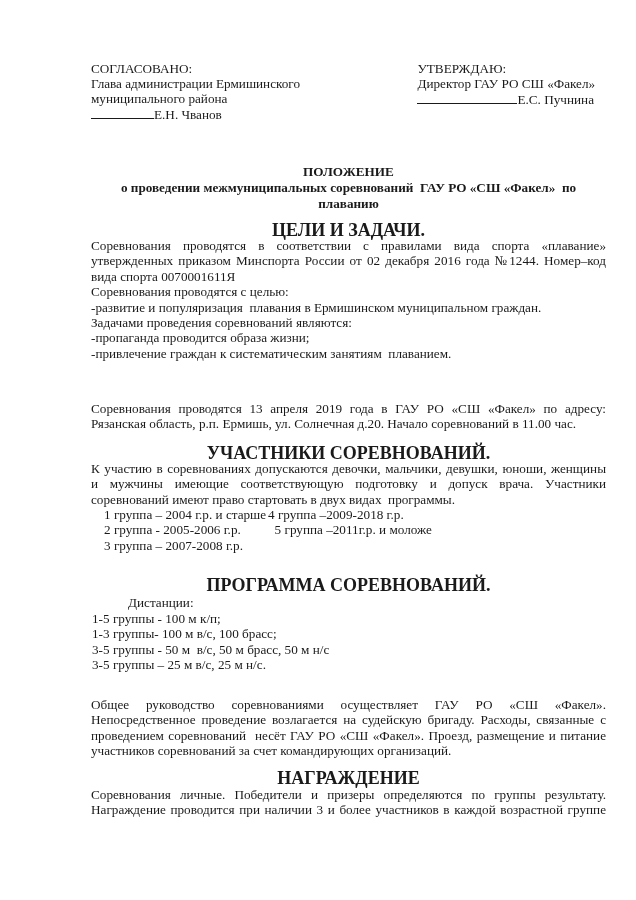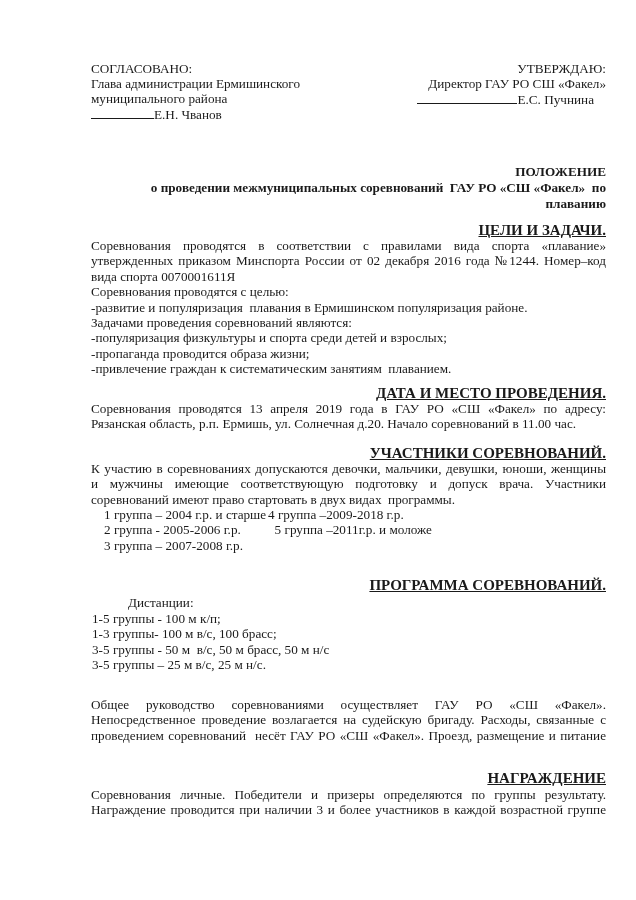--- a/index.html
+++ b/index.html
@@ -1,30 +1,30 @@
 <!DOCTYPE html>
 <html><head>
 <meta charset="utf-8">
 <style>
   html, body { margin:0; padding:0; background:#ffffff; }
   body { width:636px; height:900px; position:relative; overflow:hidden;
          font-family:"Liberation Serif", serif; color:#1a1a1a; font-size:13.2px; }
   .page { position:absolute; left:0; top:0; width:636px; height:900px; background:#fff; }
   .abs { position:absolute; white-space:nowrap; line-height:15px; }
   .left-block { left:91px; top:61px; }
-  .right-block { right:18px; top:61px; text-align:right; }
+  .right-block { right:18px; top:61px; text-align:left; }
   .sig-line { display:inline-block; border-bottom:1px solid #1a1a1a; height:12px; vertical-align:baseline; }
-  .center { position:absolute; left:91px; width:515px; text-align:right; font-weight:bold; line-height:16px; white-space:normal; }
+  .center { position:absolute; left:91px; width:515px; text-align:center; font-weight:bold; line-height:16px; white-space:normal; }
   .para { position:absolute; left:91px; width:515px; text-align:justify; line-height:15.4px; white-space:normal; }
   .line { display:block; white-space:nowrap; }
   .jl { display:block; text-align:justify; text-align-last:justify; white-space:normal; }
   .groups { position:absolute; left:104px; line-height:15.4px; }
   .grow { display:flex; white-space:nowrap; }
   .gcol1 { width:164px; }
-  .h2 { font-size:15px;text-decoration:underline; }
+  .h2 { font-size:18px; }
 </style>
 </head>
 <body>
 
 <div class="page">
 
   <div class="abs left-block">
     <div>СОГЛАСОВАНО:</div>
     <div>Глава администрации Ермишинского</div>
     <div>муниципального района</div>
@@ -46,28 +46,26 @@
     <div style="white-space:pre">о проведении межмуниципальных соревнований  ГАУ РО «СШ «Факел»  по</div>
     <div>плаванию</div>
   </div>
 
   <div class="center h2" style="top:222px">ЦЕЛИ И ЗАДАЧИ.</div>
   <div class="para" style="top:238px">
     <span class="jl">Соревнования проводятся в соответствии с правилами вида спорта «плавание»</span>
     <span class="jl">утвержденных приказом Минспорта России от 02 декабря 2016 года №1244. Номер–код</span>
     <span class="line">вида спорта 0070001611Я</span>
     <span class="line">Соревнования проводятся с целью:</span>
-    <span class="line" style="white-space:pre">-развитие и популяризация  плавания в Ермишинском популяризация районе.</span>
+    <span class="line" style="white-space:pre">-развитие и популяризация  плавания в Ермишинском муниципальном граждан.</span>
     <span class="line">Задачами проведения соревнований являются:</span>
-    <span class="line">-популяризация физкультуры и спорта среди детей и взрослых;</span>
     <span class="line">-пропаганда проводится образа жизни;</span>
     <span class="line" style="white-space:pre">-привлечение граждан к систематическим занятиям  плаванием.</span>
   </div>
 
-  <div class="center h2" style="top:385px">ДАТА И МЕСТО ПРОВЕДЕНИЯ.</div>
   <div class="para" style="top:401px">
     <span class="jl">Соревнования  проводятся  13 апреля 2019 года в ГАУ РО «СШ «Факел» по адресу:</span>
     <span class="line">Рязанская область, р.п. Ермишь, ул. Солнечная д.20. Начало соревнований в 11.00 час.</span>
   </div>
 
   <div class="center h2" style="top:445px">УЧАСТНИКИ СОРЕВНОВАНИЙ.</div>
   <div class="para" style="top:461px">
     <span class="jl">К участию в соревнованиях допускаются девочки, мальчики, девушки, юноши, женщины</span>
     <span class="jl">и мужчины имеющие соответствующую подготовку и допуск врача. Участники</span>
     <span class="line" style="white-space:pre">соревнований имеют право стартовать в двух видах  программы.</span>
@@ -92,20 +90,21 @@
     <div>1-5 группы - 100 м к/п;</div>
     <div>1-3 группы- 100 м в/с, 100 брасс;</div>
     <div style="white-space:pre">3-5 группы - 50 м  в/с, 50 м брасс, 50 м н/с</div>
     <div>3-5 группы – 25 м в/с, 25 м н/с.</div>
   </div>
 
   <div class="para" style="top:697px">
     <span class="jl">Общее руководство соревнованиями осуществляет ГАУ РО «СШ «Факел».</span>
     <span class="jl">Непосредственное проведение возлагается на судейскую бригаду. Расходы, связанные с</span>
     <span class="jl" style="white-space:pre-wrap">проведением соревнований  несёт ГАУ РО «СШ «Факел». Проезд, размещение и питание</span>
+    <span class="line">участников соревнований за счет командирующих организаций.</span>
   </div>
 
   <div class="center h2" style="top:770px">НАГРАЖДЕНИЕ</div>
   <div class="para" style="top:787px">
     <span class="jl">Соревнования личные. Победители и призеры определяются по группы результату.</span>
     <span class="jl">Награждение проводится при наличии 3 и более участников в каждой возрастной группе</span>
   </div>
 
 </div>
 

